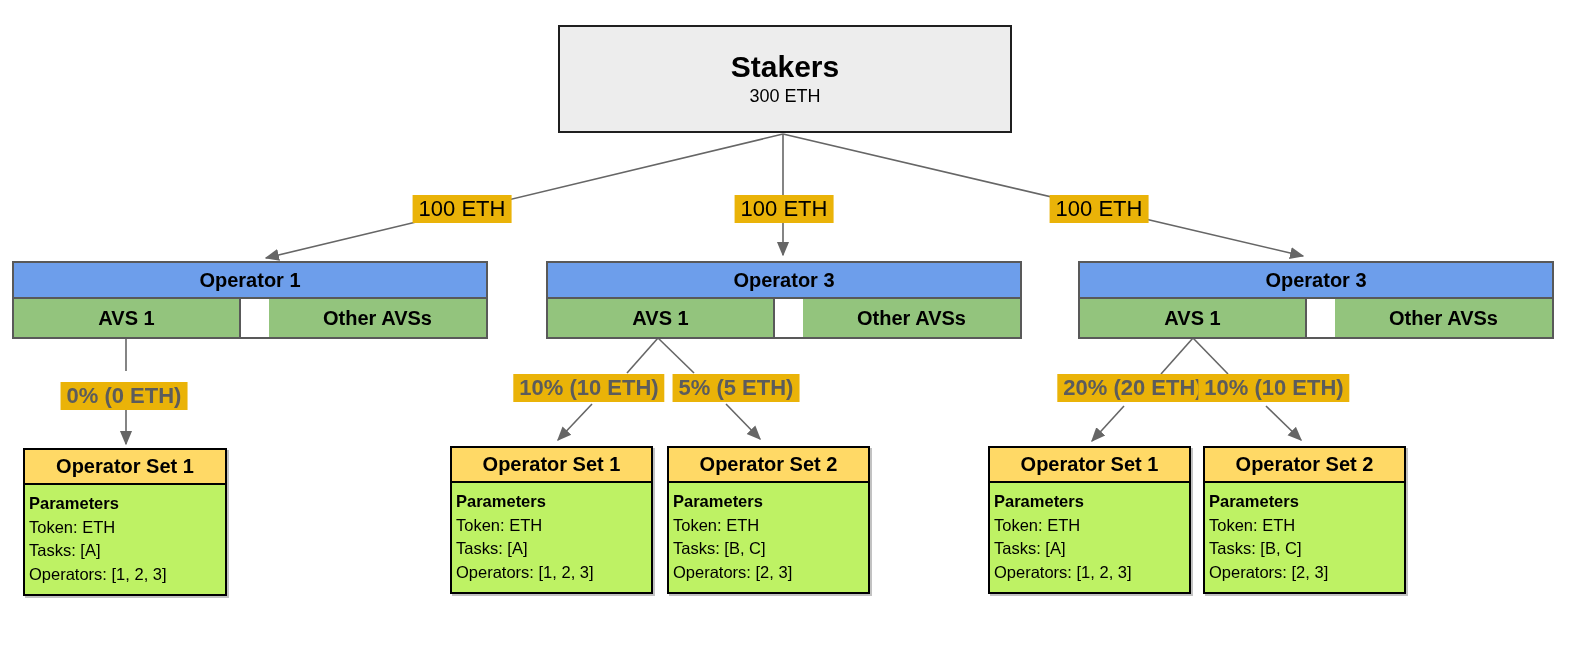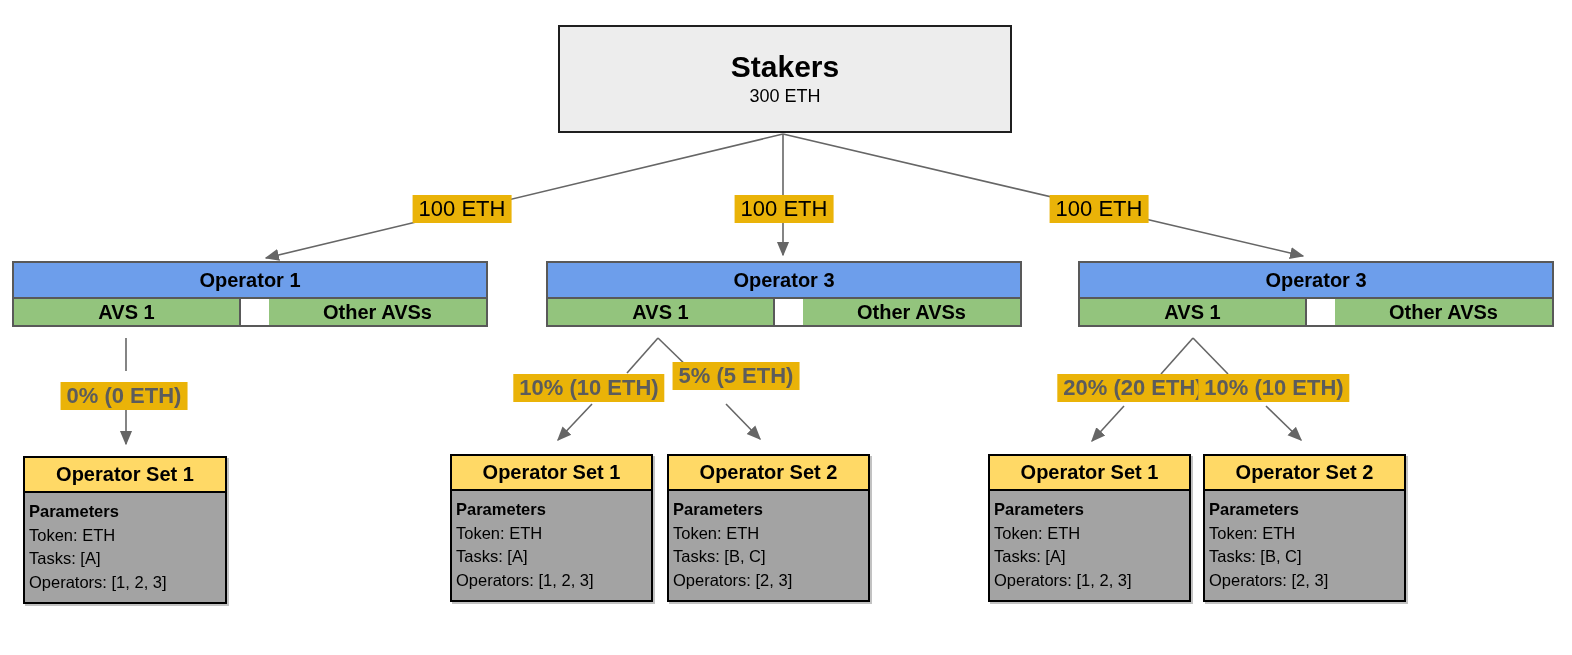--- a/index.html
+++ b/index.html
@@ -19,40 +19,40 @@
   .stakers-amount{font-size:18px;line-height:24px;text-align:right;}
 
   
   .operator{position:absolute;width:476px;box-sizing:border-box;}
   .op-header{
     height:38px;background:#6d9eeb;border:2px solid #595959;box-sizing:border-box;
     display:flex;align-items:center;justify-content:center;
     font-size:20px;font-weight:bold;
   }
   .op-row{
-    display:flex;height:28px;border:2px solid #595959;border-top:none;box-sizing:border-box;gap:28px;
+    display:flex;height:40px;border:2px solid #595959;border-top:none;box-sizing:border-box;gap:28px;
   }
   .avs-cell{
     background:#93c47d;display:flex;align-items:center;justify-content:center;
     font-size:20px;font-weight:bold;box-sizing:border-box;
   }
   .avs-primary{width:227px;border-right:2px solid #595959;}
   .avs-other{flex:1;}
 
   
   .edge-label{
     position:absolute;transform:translate(-50%,-50%);background:#eab308;
     padding:1px 6px;font-size:22px;white-space:nowrap;
   }
   .alloc-label{font-weight:bold;color:#5c5c5c;}
 
   
   .opset{
-    position:absolute;width:203px;background:#a3a3a3;border:2px solid #000;
-    box-sizing:border-box;box-shadow:2px 2px 0 #c2c2c2;margin-top:8px;
+    position:absolute;width:203px;background:#bef264;border:2px solid #000;
+    box-sizing:border-box;box-shadow:2px 2px 0 #c2c2c2;
   }
   .opset-header{
     height:35px;background:#ffd966;border-bottom:2px solid #000;box-sizing:border-box;
     display:flex;align-items:center;justify-content:center;
     font-size:20px;font-weight:bold;
   }
   .opset-body{padding:7px 9px 8px 4px;font-size:16.5px;line-height:23.5px;}
   .params-heading{font-weight:bold;}
 </style>
 </head>
@@ -115,21 +115,21 @@
   <div class="operator" style="left:1078px;top:261px;">
     <div class="op-header">Operator 3</div>
     <div class="op-row">
       <div class="avs-cell avs-primary">AVS 1</div>
       <div class="avs-cell avs-other">Other AVSs</div>
     </div>
   </div>
 
   <div class="edge-label alloc-label" style="left:124px;top:396px;">0% (0 ETH)</div>
   <div class="edge-label alloc-label" style="left:589px;top:388px;">10% (10 ETH)</div>
-  <div class="edge-label alloc-label" style="left:736px;top:376px;">5% (5 ETH)</div>
+  <div class="edge-label alloc-label" style="left:736px;top:388px;">5% (5 ETH)</div>
   <div class="edge-label alloc-label" style="left:1133px;top:388px;">20% (20 ETH)</div>
   <div class="edge-label alloc-label" style="left:1274px;top:388px;">10% (10 ETH)</div>
 
   <div class="opset" style="left:23px;top:448px;width:204px;">
     <div class="opset-header">Operator Set 1</div>
     <div class="opset-body">
       <div class="params-heading">Parameters</div>
       <div>Token: ETH</div>
       <div>Tasks: [A]</div>
       <div>Operators: [1, 2, 3]</div>

